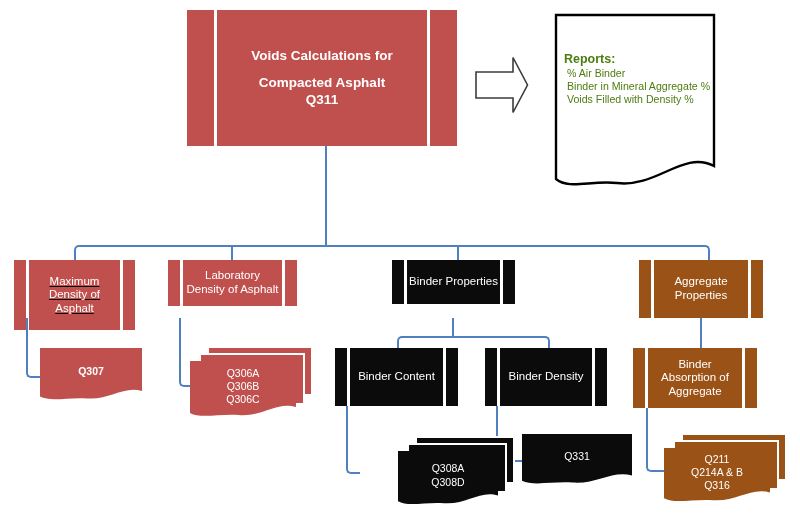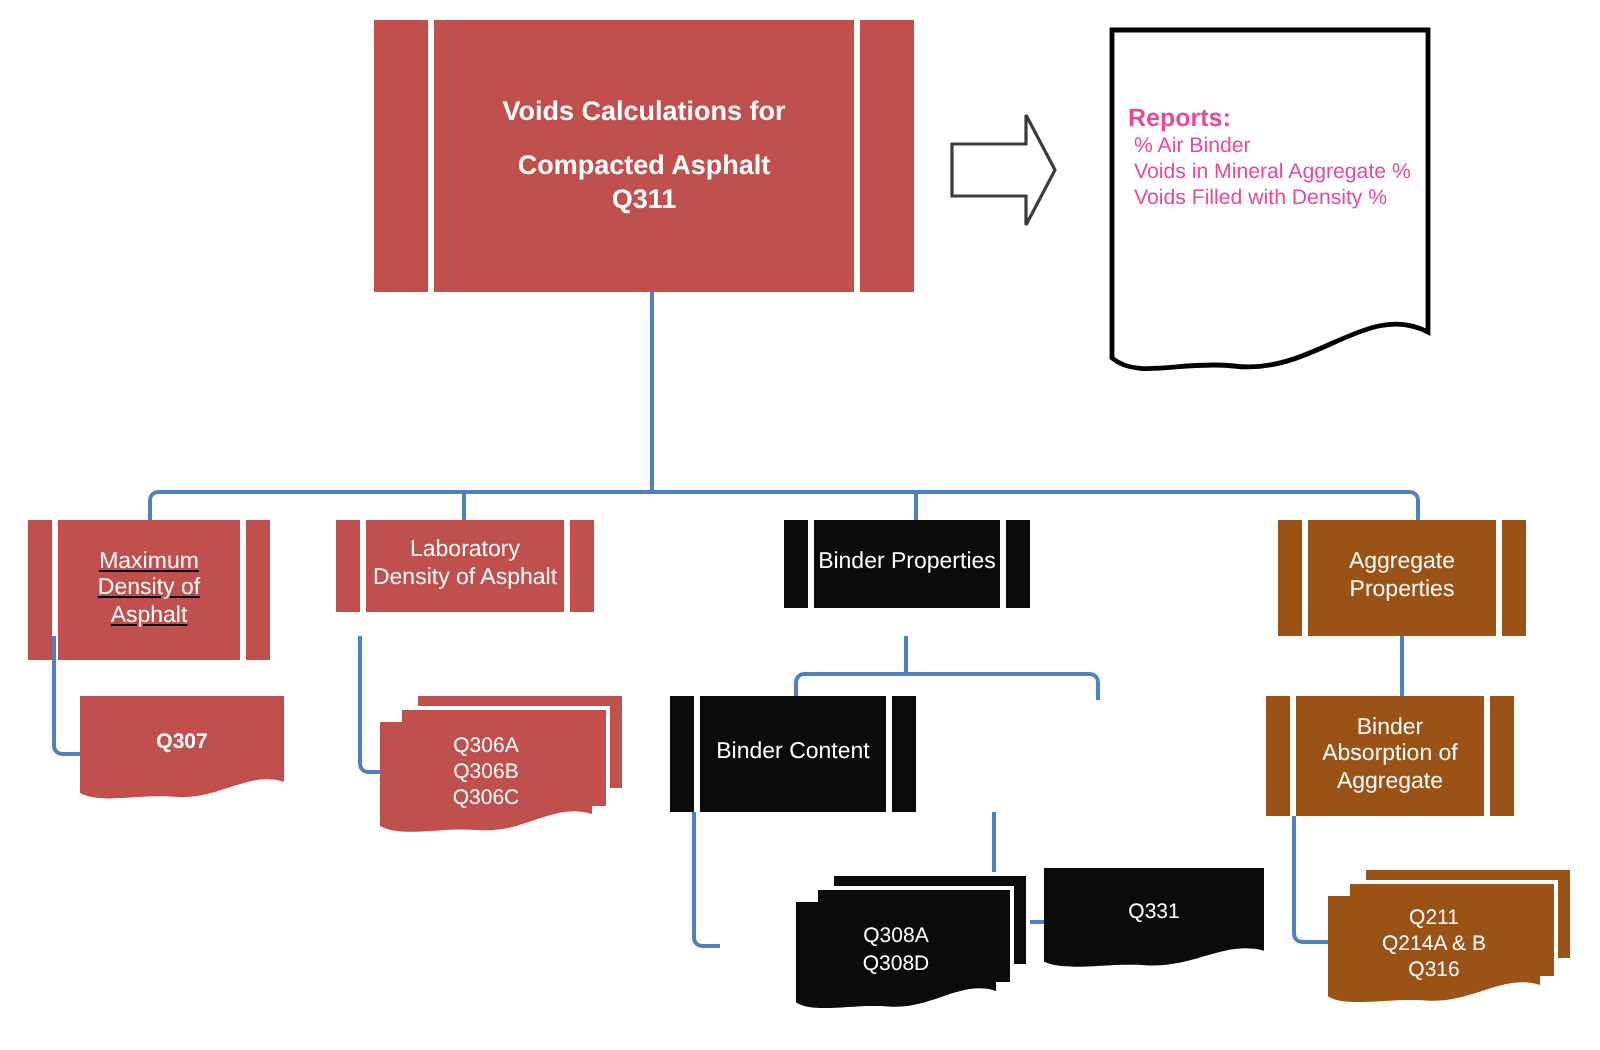--- a/index.html
+++ b/index.html
@@ -32,21 +32,21 @@
     position:absolute;left:0;top:0;width:100%;height:100%;
     display:flex;flex-direction:column;align-items:center;justify-content:center;
     padding-bottom:9px;box-sizing:border-box;
     color:#fff;font-size:10.5px;line-height:1.25;text-align:center;
   }
   .stack-layer{position:absolute;background:var(--fill);border:2px solid #fff;box-sizing:border-box;}
   
   .reports{position:absolute;left:555px;top:14px;width:160px;height:182px;}
   .reports svg{position:absolute;left:0;top:0;width:100%;height:100%;overflow:visible;}
   .reports svg path{fill:#ffffff;stroke:#000;stroke-width:2.4px;}
-  .reports .rtext{position:absolute;left:9px;top:38px;right:4px;color:#ec4899;}
+  .reports .rtext{position:absolute;left:9px;top:38px;right:4px;color:#4d7c0f;}
   .reports .rtitle{font-size:12.5px;font-weight:bold;margin-bottom:1px;}
   .reports .ritem{font-size:10.6px;line-height:1.22;padding-left:3px;}
   
   .blockarrow{position:absolute;left:475px;top:56px;width:54px;height:58px;}
   .blockarrow polygon{fill:#ffffff;stroke:#3c3c3c;stroke-width:1.6;stroke-linejoin:miter;}
 </style>
 </head>
 <body>
 
 <div class="canvas">
@@ -66,21 +66,21 @@
     <polygon points="1,16 38,16 38,1.5 52.5,29 38,56.5 38,42 1,42"></polygon>
   </svg>
 
   <div class="reports">
     <svg viewBox="0 0 160 182" preserveAspectRatio="none">
       <path d="M1,1 H159 V152 C128,136 102,174 62,169 C36,166 14,176 1,165 Z" vector-effect="non-scaling-stroke"></path>
     </svg>
     <div class="rtext">
       <div class="rtitle">Reports:</div>
       <div class="ritem">% Air Binder</div>
-      <div class="ritem">Voids in Mineral Aggregate %</div>
+      <div class="ritem">Binder in Mineral Aggregate %</div>
       <div class="ritem">Voids Filled with Density %</div>
     </div>
   </div>
 
   <div class="conn v" style="left:325px;top:146px;height:100px;"></div>
   <div class="conn bracket" style="left:74px;top:245px;width:632px;height:15px;"></div>
   <div class="conn v" style="left:231px;top:247px;height:13px;"></div>
   <div class="conn v" style="left:457px;top:247px;height:13px;"></div>
 
   <div class="pbox small" style="left: 14px; top: 260px; width: 121px; height: 70px; text-decoration: underline; --fill: #C0504D;">
@@ -110,20 +110,25 @@
   <div class="conn v" style="left:452px;top:318px;height:19px;"></div>
   <div class="conn bracket" style="left:397px;top:336px;width:149px;height:12px;"></div>
   <div class="conn v" style="left:700px;top:318px;height:30px;"></div>
 
   <div class="pbox small" style="left: 335px; top: 348px; width: 123px; height: 58px; --fill: #0B0B0B;">
     <div class="bar" style="width:12px;"></div>
     <div class="panel">Binder Content</div>
     <div class="bar" style="width:12px;"></div>
   </div>
 
+  <div class="pbox small" style="left: 485px; top: 348px; width: 122px; height: 58px; --fill: #0B0B0B;">
+    <div class="bar" style="width:12px;"></div>
+    <div class="panel">Binder Density</div>
+    <div class="bar" style="width:12px;"></div>
+  </div>
 
   <div class="pbox small" style="left: 633px; top: 348px; width: 124px; height: 60px; --fill: #9B5216;">
     <div class="bar" style="width:12px;"></div>
     <div class="panel">Binder Absorption of Aggregate</div>
     <div class="bar" style="width:12px;"></div>
   </div>
 
   <div class="conn elbow" style="left:26px;top:318px;width:14px;height:58px;"></div>
   <div class="conn elbow" style="left:179px;top:318px;width:11px;height:67px;"></div>
   <div class="conn elbow" style="left:346px;top:406px;width:12px;height:66px;"></div>

